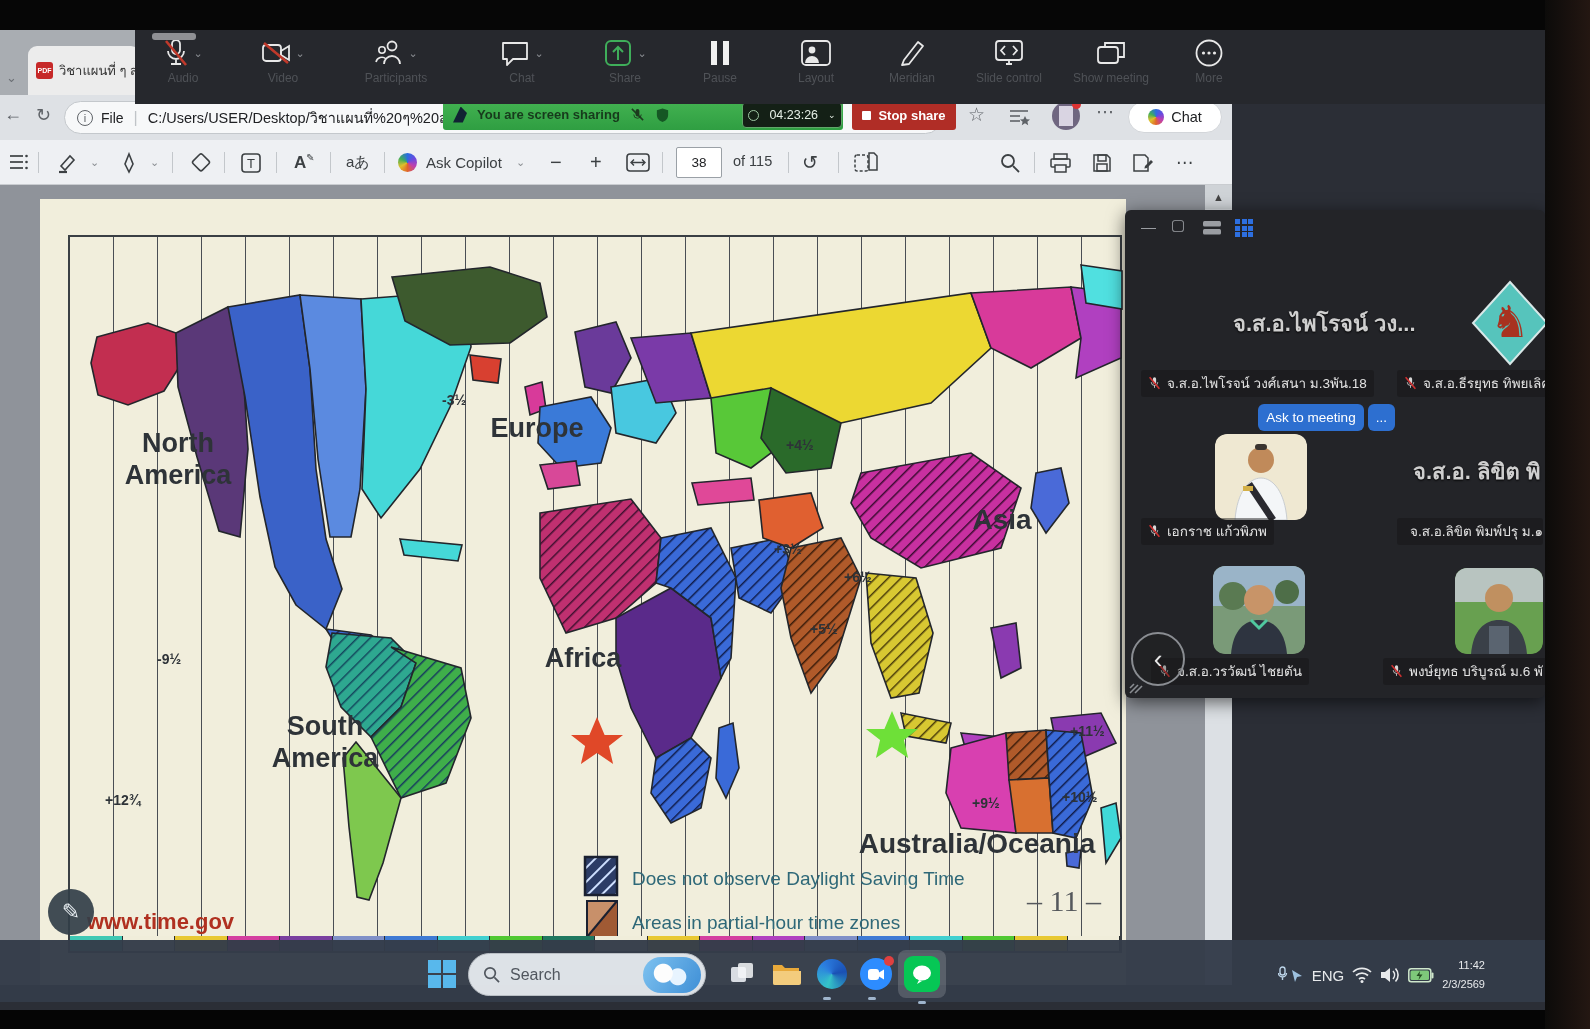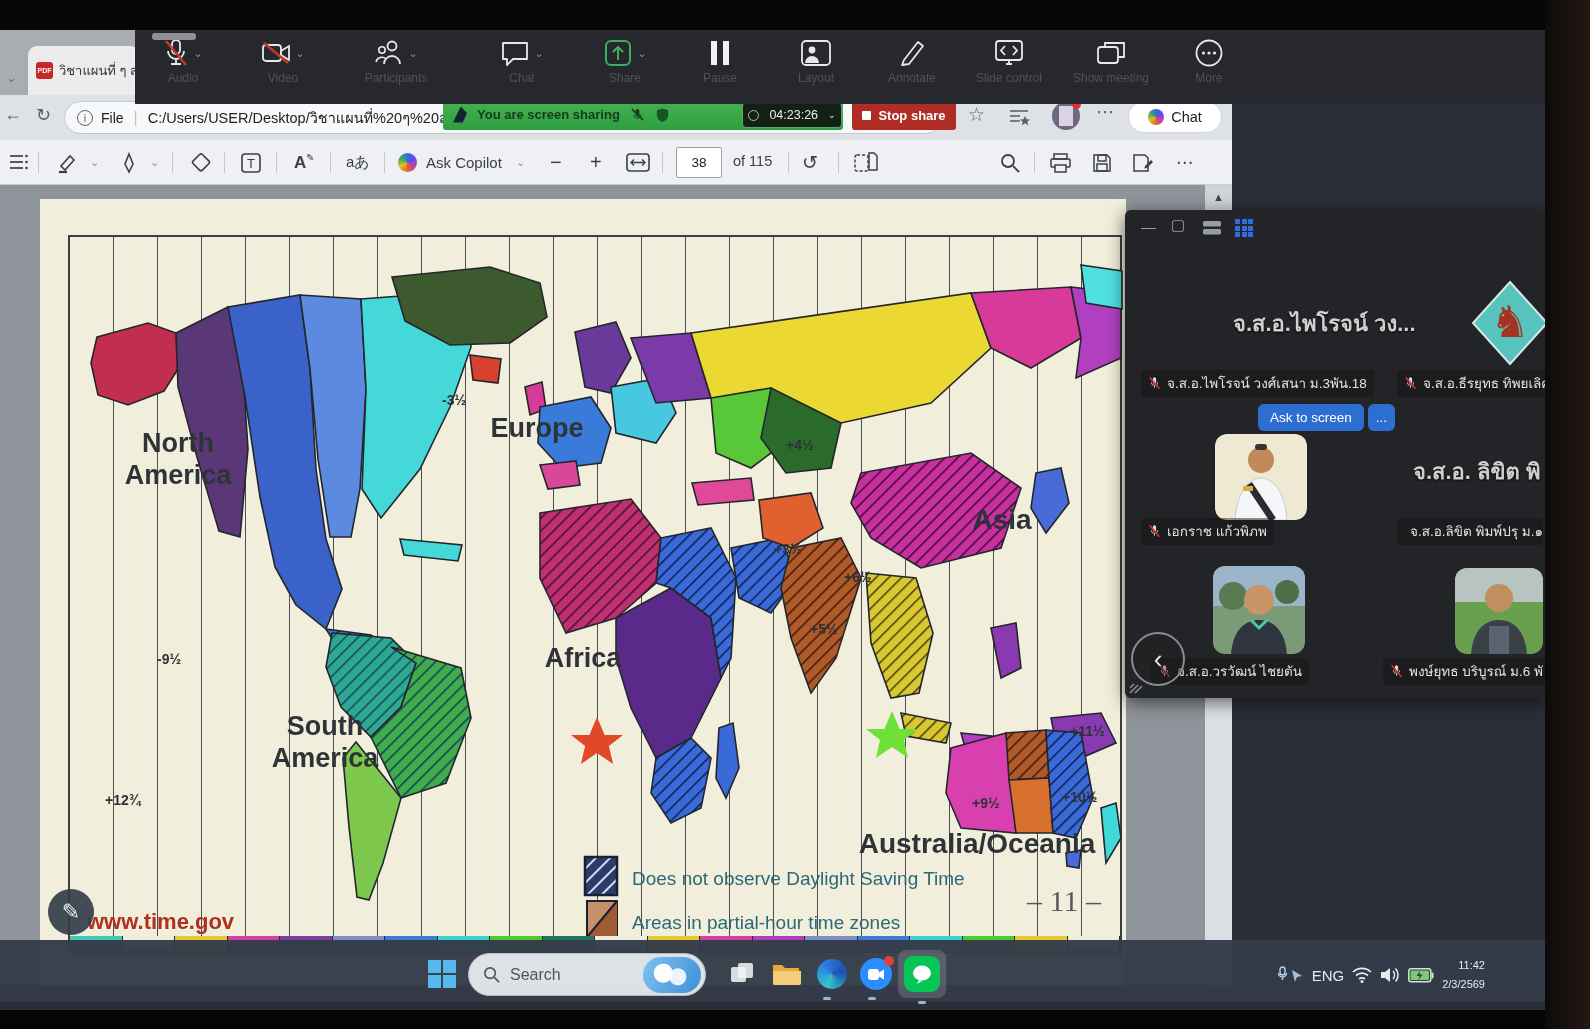--- a/index.html
+++ b/index.html
@@ -514,21 +514,21 @@
         <rect x="2" y="2" width="28" height="24" rx="4" fill="none" stroke="#e8e8e8" stroke-width="1.8"></rect>
         <circle cx="12" cy="11" r="3.4" fill="#e8e8e8"></circle>
           <path d="M5 24 a7 7 0 0 1 14 0z" fill="#e8e8e8"></path>
       </svg>
       <span class="lab">Layout</span>
     </div>
     <div class="ztb-item" style="left:729px">
       <svg width="28" height="30" viewBox="0 0 28 30">
         <path d="M6 22 L20 4 L25 8 L11 26 L4 27 Z" fill="none" stroke="#e8e8e8" stroke-width="1.8" stroke-linejoin="round"></path>
       </svg>
-      <span class="lab">Annotate</span>
+      <span class="lab">Meridian</span>
     </div>
     <div class="ztb-item" style="left:826px">
       <svg width="32" height="30" viewBox="0 0 32 30">
         <rect x="3" y="3" width="26" height="19" rx="3" fill="none" stroke="#e8e8e8" stroke-width="1.8"></rect>
         <path d="M12 8 l-4 4.5 4 4.5 M20 8 l4 4.5 -4 4.5 M13 26 h6 M16 22 v4" fill="none" stroke="#e8e8e8" stroke-width="1.8"></path>
       </svg>
       <span class="lab">Slide control</span>
     </div>
     <div class="ztb-item" style="left:928px">
       <svg width="32" height="30" viewBox="0 0 32 28">
@@ -584,21 +584,21 @@
     <div class="nametag thai" style="left:272px;top:160px">
       <svg width="13" height="14" viewBox="0 0 16 16">
         <rect x="6" y="1" width="4" height="8" rx="2" fill="#d8d8d8"></rect>
           <path d="M4 7 a4 4 0 0 0 8 0 M8 11 v3" stroke="#d8d8d8" fill="none"></path>
         <line x1="2" y1="1" x2="14" y2="15" stroke="#d03030" stroke-width="2"></line>
       </svg>
       <span>จ.ส.อ.ธีรยุทธ ทิพยเลิศ</span>
     </div>
 
     <div class="ask-btn" style="left:133px;top:194px;width:106px;height:27px">
-      <span>Ask to screen</span>
+      <span>Ask to meeting</span>
     </div>
     <div class="ask-btn" style="left:243px;top:194px;width:27px;height:27px">
       <span>...</span>
     </div>
 
     <svg class="pav" style="left:90px;top:224px" width="92" height="86" viewBox="0 0 92 86">
       <rect width="92" height="86" rx="10" fill="#efe8d2"></rect>
       <circle cx="46" cy="26" r="13" fill="#c08a5a"></circle>
       <rect x="40" y="10" width="12" height="6" rx="3" fill="#3a3430"></rect>
       <path d="M20 86 C22 58 34 44 46 44 C58 44 70 58 72 86 Z" fill="#f4f6f8" stroke="#c8ccd0"></path>

